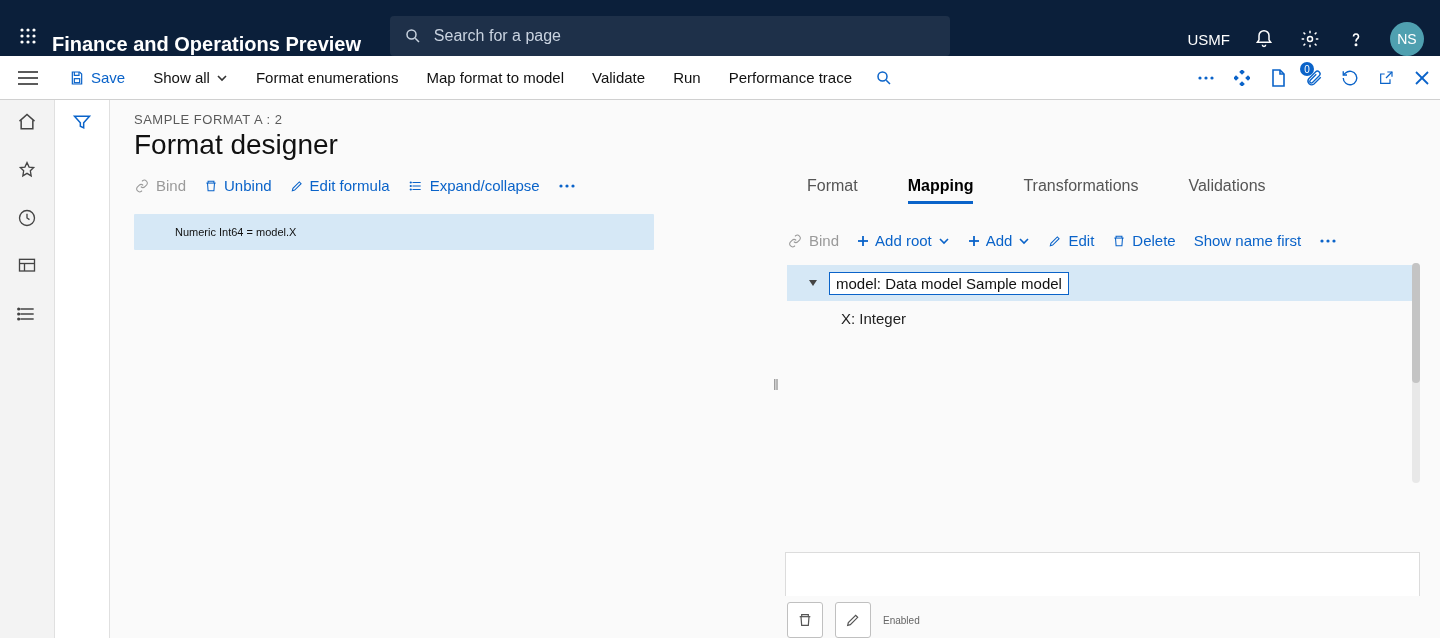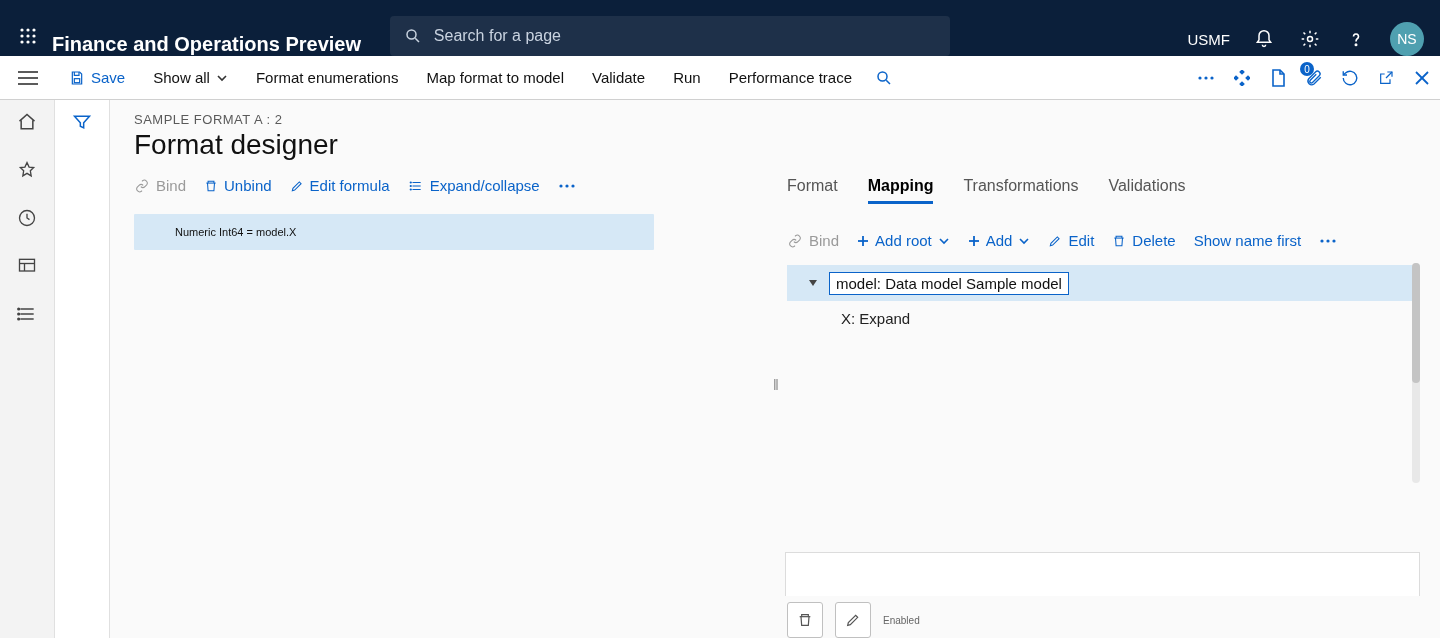--- a/index.html
+++ b/index.html
@@ -74,21 +74,21 @@
   .act-item.disabled { color:#9a9a9a; cursor:default; }
 
   .tree-row-left {
     margin-top:20px; height:36px; display:flex; align-items:center;
     background:#d6e8f6; width:520px; border:1px solid transparent;
     padding-left:40px; font-size:11px; color:#111; border-radius:1px;
   }
 
   
   .tabs { display:flex; gap:30px; font-size:16px; color:#555; }
-  .tab { cursor:pointer; padding-bottom:6px; }
+  .tab { cursor:pointer; padding-bottom:6px;margin-left:20px; }
   .tab.active { color:#000; font-weight:600; border-bottom:3px solid #0a63c9; }
 
   .right-actions { display:flex; align-items:center; gap:18px; font-size:15px; margin-top:28px; flex-wrap:wrap; }
 
   .right-tree { margin-top:16px; }
   .tree-row-right {
     height:36px; display:flex; align-items:center;
     background:#d6e8f6; font-size:15px; color:#111;
     padding-left:20px;
   }
@@ -427,21 +427,21 @@
         <div class="right-tree">
           <div class="tree-row-right">
             <span class="chev">
               <svg width="12" height="12" viewBox="0 0 12 12" fill="#444">
                   <path d="M2 3 L10 3 L6 9 Z"></path>
                 </svg>
             </span>
             <span class="txtbox">model: Data model Sample model</span>
           </div>
           <div class="tree-row-child">
-            <span>X: Expand</span>
+            <span>X: Integer</span>
           </div>
         </div>
 
         <div class="right-bottom"></div>
         <div class="footer">
           <div class="sq-btn">
             <svg width="16" height="18" viewBox="0 0 24 24" fill="none" stroke="#555" stroke-width="1.8">
                 <path d="M4 7h16"></path>
                 <path d="M7 7V4h10v3"></path>
                 <path d="M6 7l1 13h10l1-13"></path>

